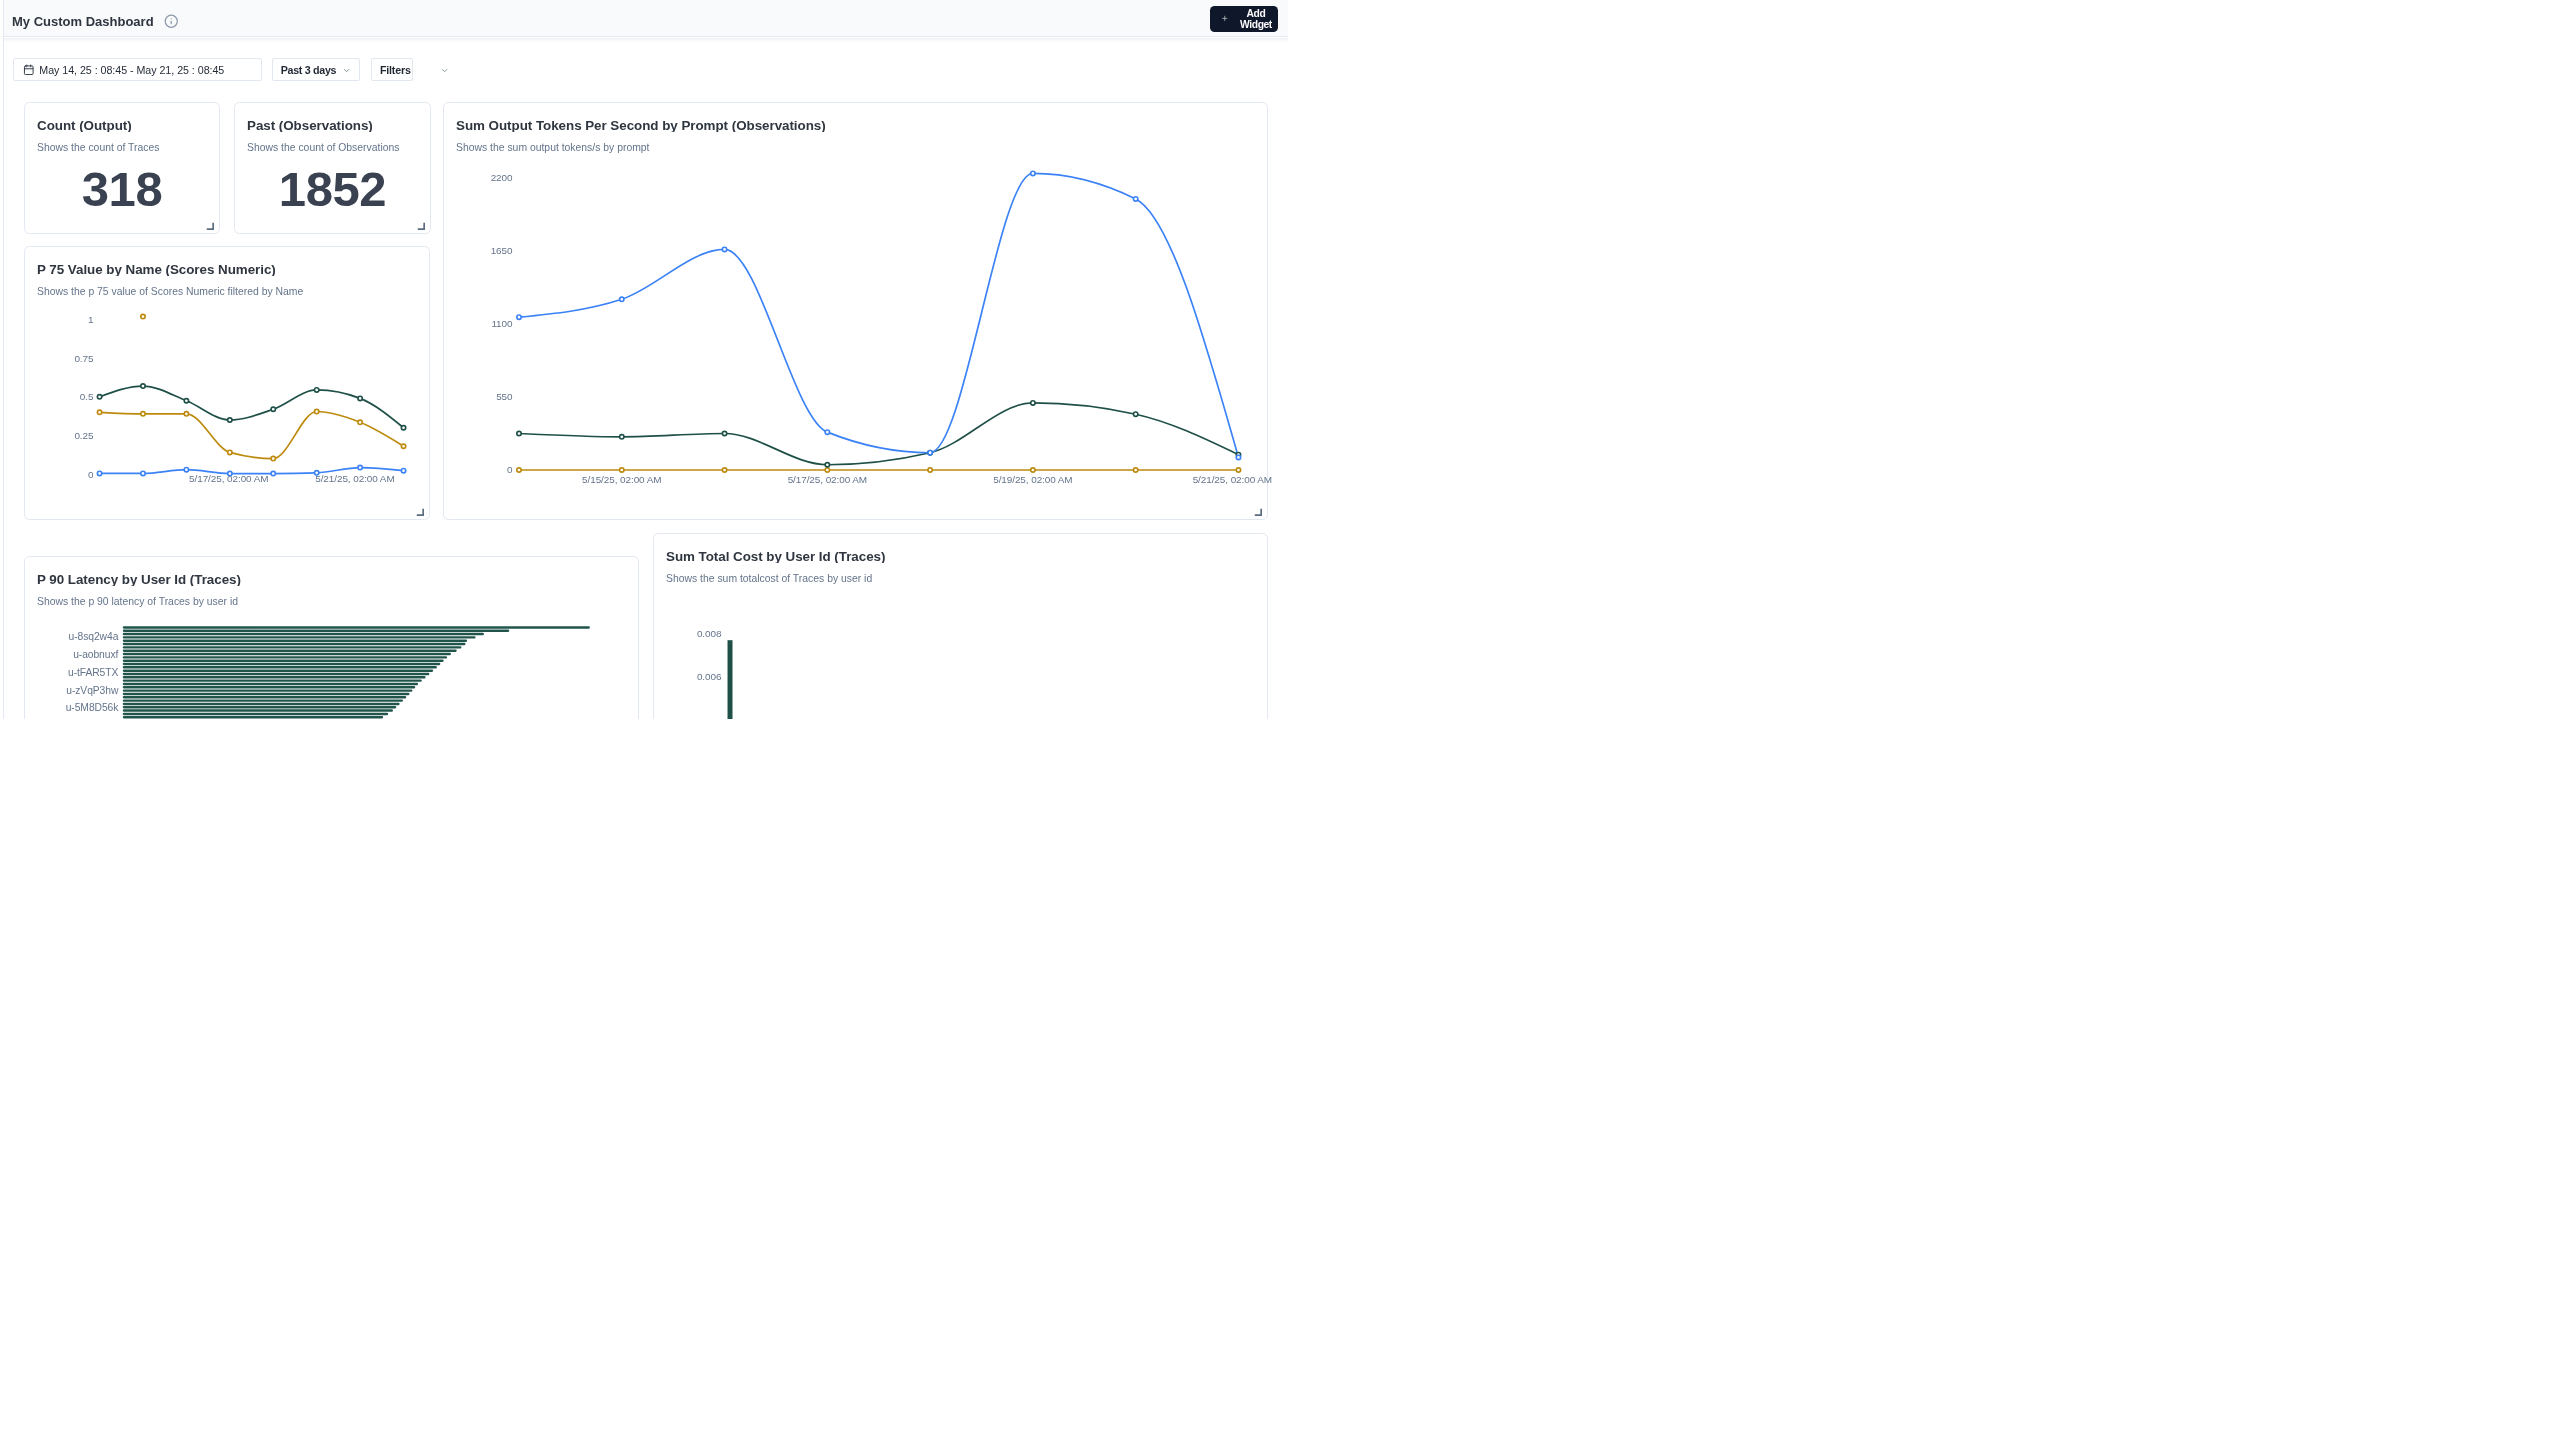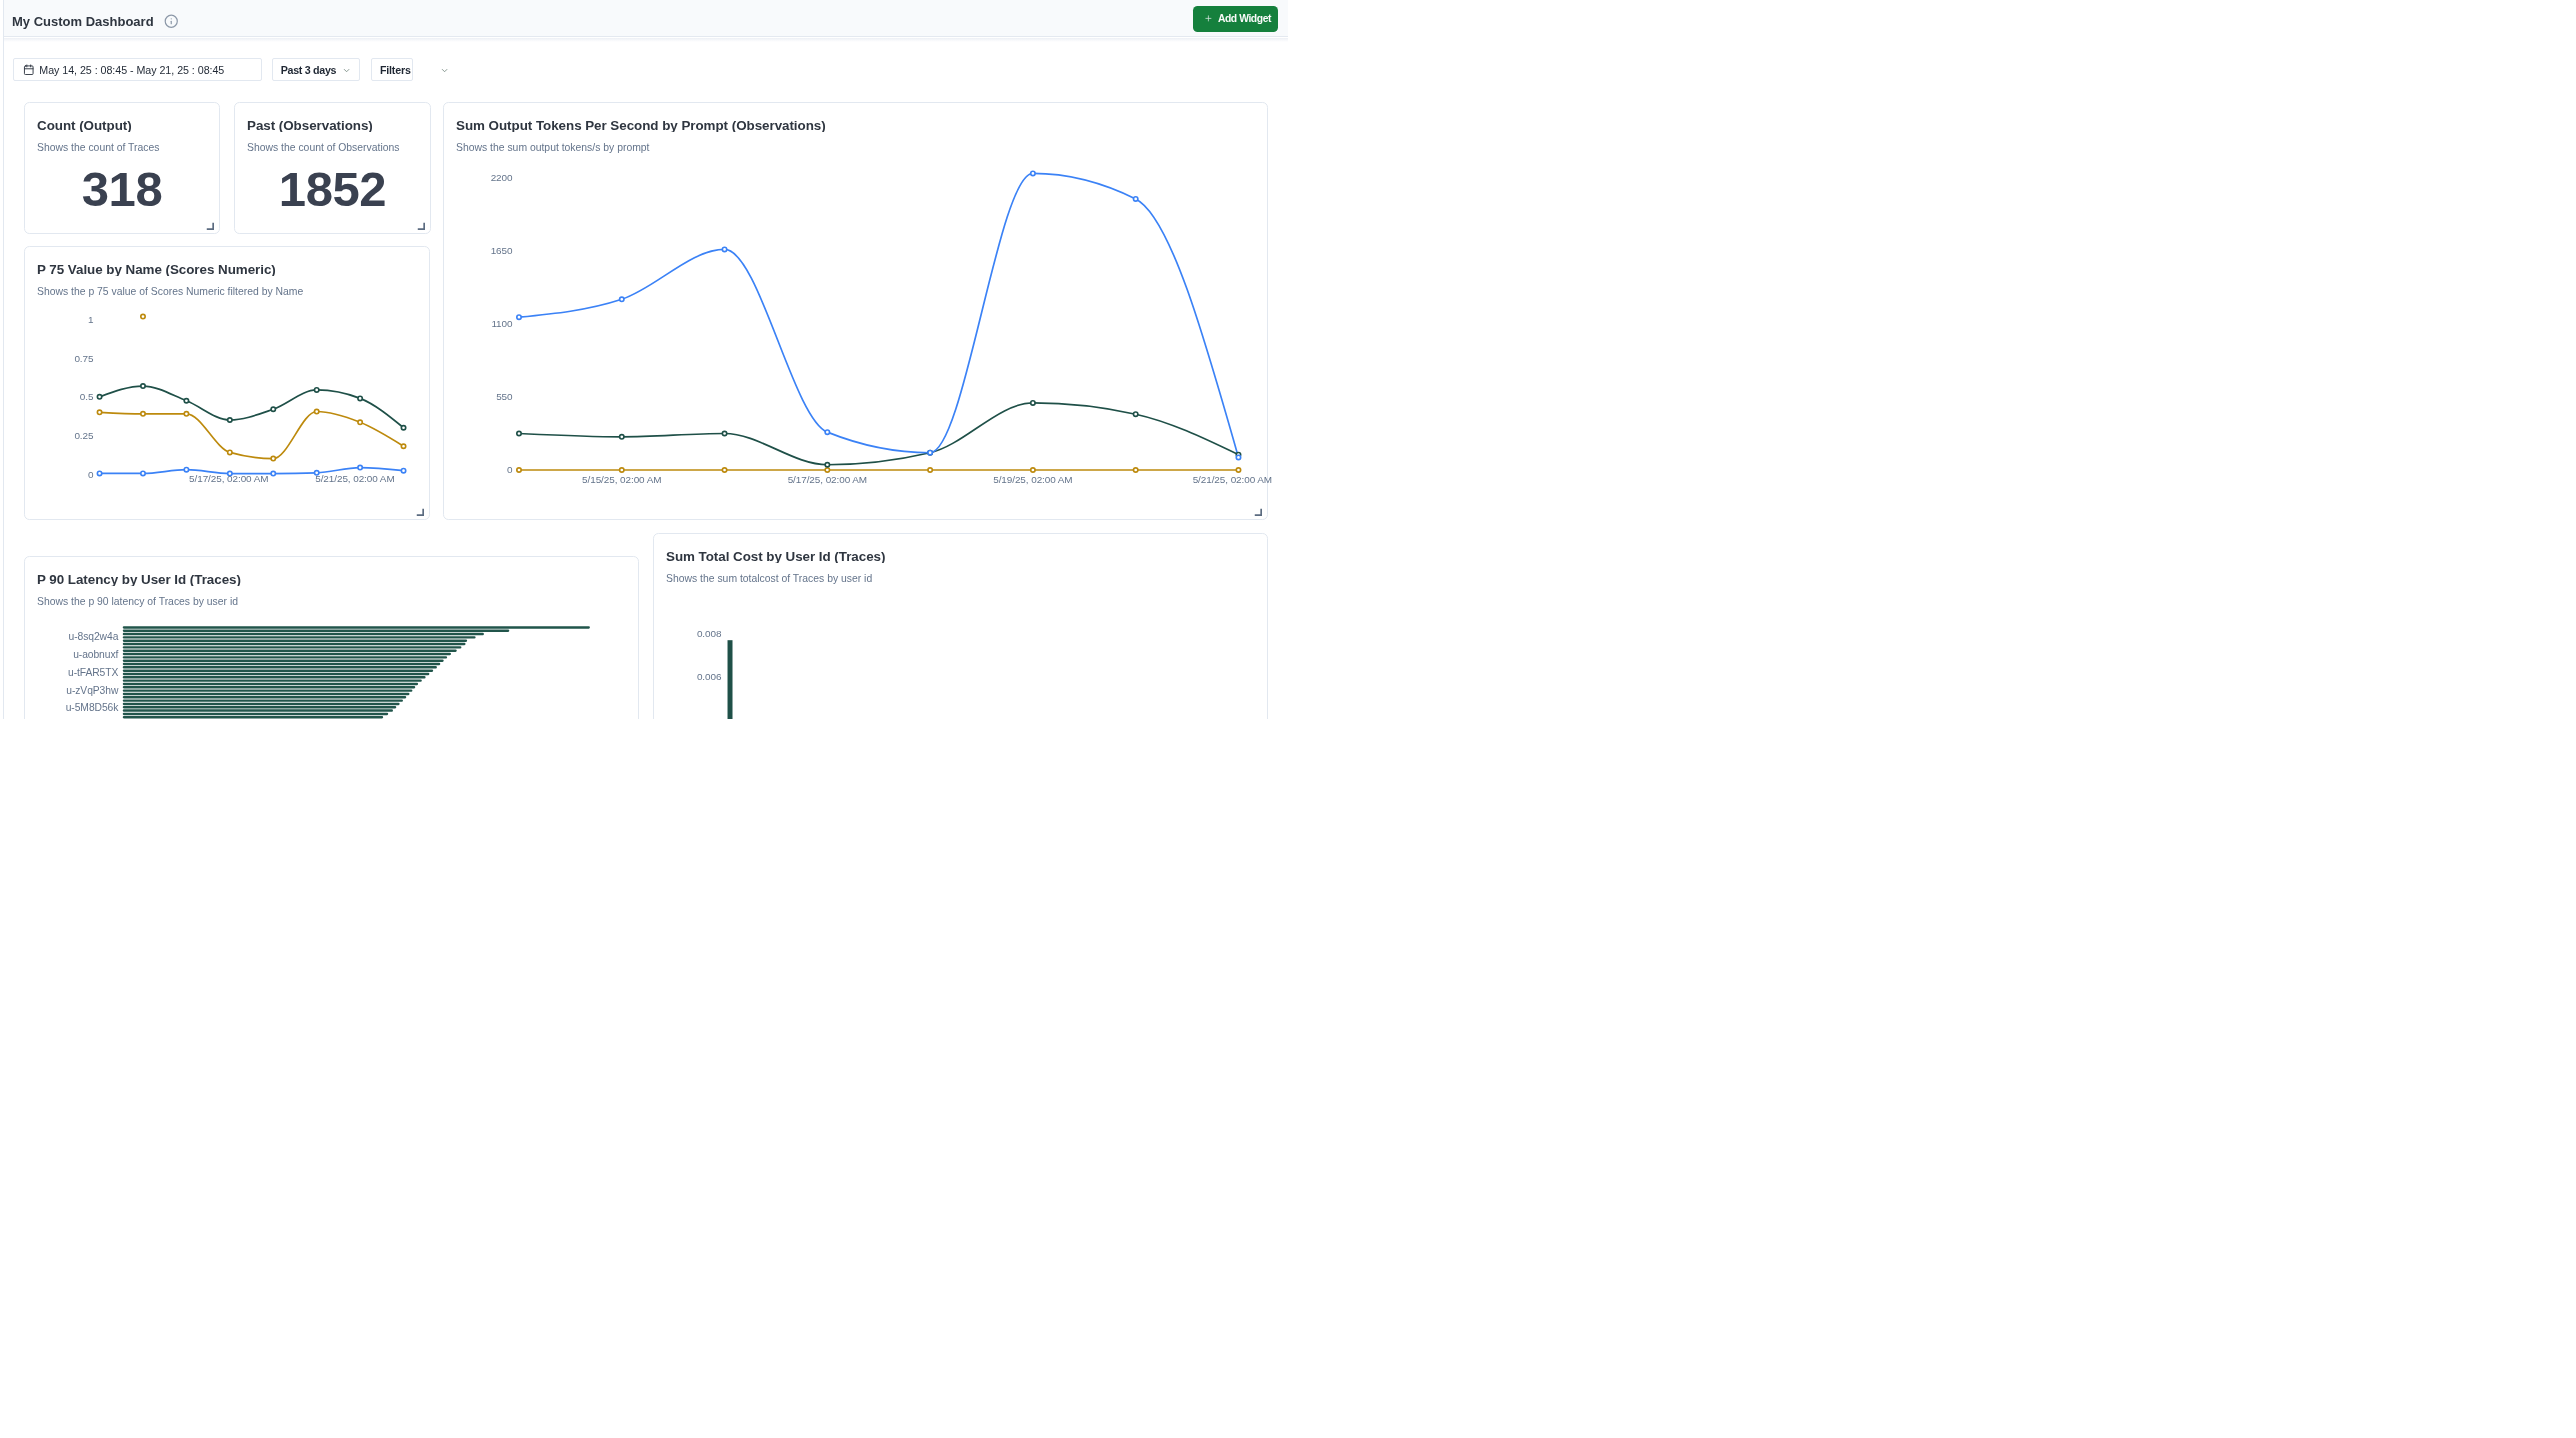--- a/index.html
+++ b/index.html
@@ -5,21 +5,21 @@
 html,body { width:1288px; height:719px; background:#fff; font-family:"Liberation Sans",sans-serif;
   -webkit-font-smoothing:antialiased; }
 body { position:relative; overflow:hidden; }
 .rail { position:absolute; left:0; top:0; width:3.8px; height:719px; background:#fff;
   border-right:0.8px solid #e2e8f0; z-index:5; }
 .hdr { position:absolute; left:3.8px; top:0; right:0; height:37px; background:#f8fafc;
   border-bottom:0.8px solid #e4e9f0; z-index:4; }
 .htitle { position:absolute; z-index:10; left:12px; top:13.8px; font-size:13px; font-weight:700; color:#2f3640;
   letter-spacing:0px; line-height:13px; display:flex; align-items:center; gap:10.7px; }
 .htitle svg { margin-top:0px; }
-.addw { position:absolute; z-index:10; right:9.6px; top:5.7px; height:26px; width:85px; background:#15803d; color:#fafafa;
+.addw { position:absolute; z-index:10; right:9.6px; top:5.7px; height:26px; width:68px; background:#0f172a; color:#fafafa;
   border:none; border-radius:4.6px; font-size:10.3px; font-weight:700; font-family:inherit;
   display:flex; align-items:center; gap:5.4px; padding:0 0 0 10.3px; letter-spacing:-0.4px; }
 .btn { position:absolute; background:#fff; border:0.8px solid #e2e8f0; border-radius:2px; height:23px;
   display:flex; align-items:center; font-size:10.7px; color:#1f2733; letter-spacing:-0.2px; }
 .card { position:absolute; background:#fff; border:0.8px solid #e2e8f0; border-radius:5.4px; }
 .ct { margin:16px 12px 0; font-size:13.4px; font-weight:700; color:#2f3640; letter-spacing:-0.04px;
   line-height:13.4px; white-space:nowrap; overflow:hidden; }
 .cs { margin:11px 12px 0; font-size:10.4px; color:#64748b; line-height:10.7px; letter-spacing:0px;
   white-space:nowrap; overflow:hidden; }
 .big { position:absolute; left:0; right:0; top:62px; text-align:center; font-size:49px; font-weight:700;

